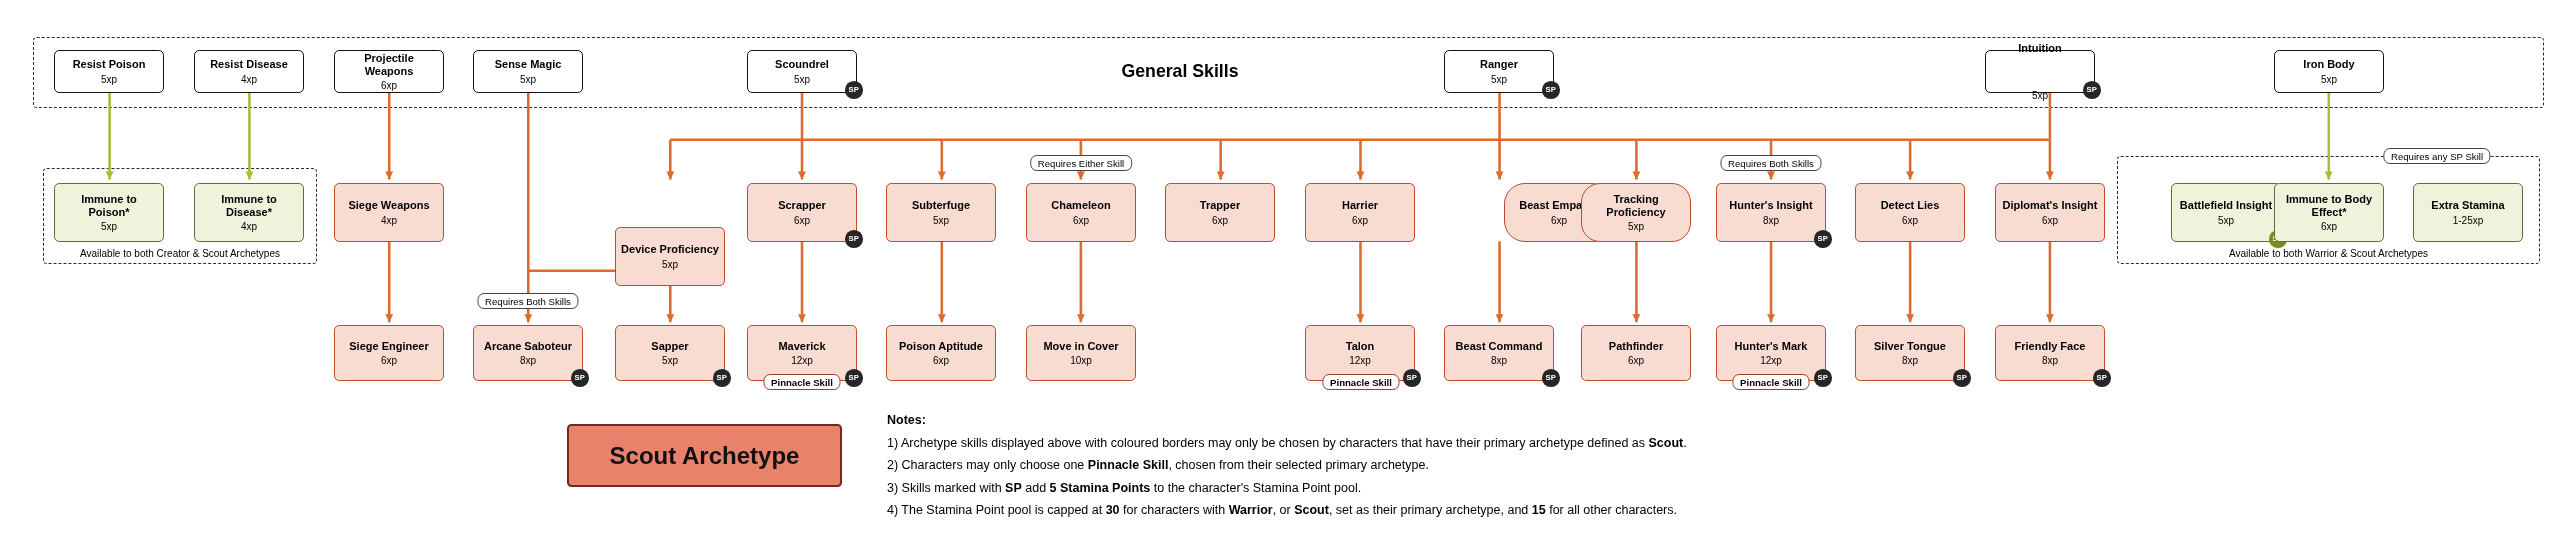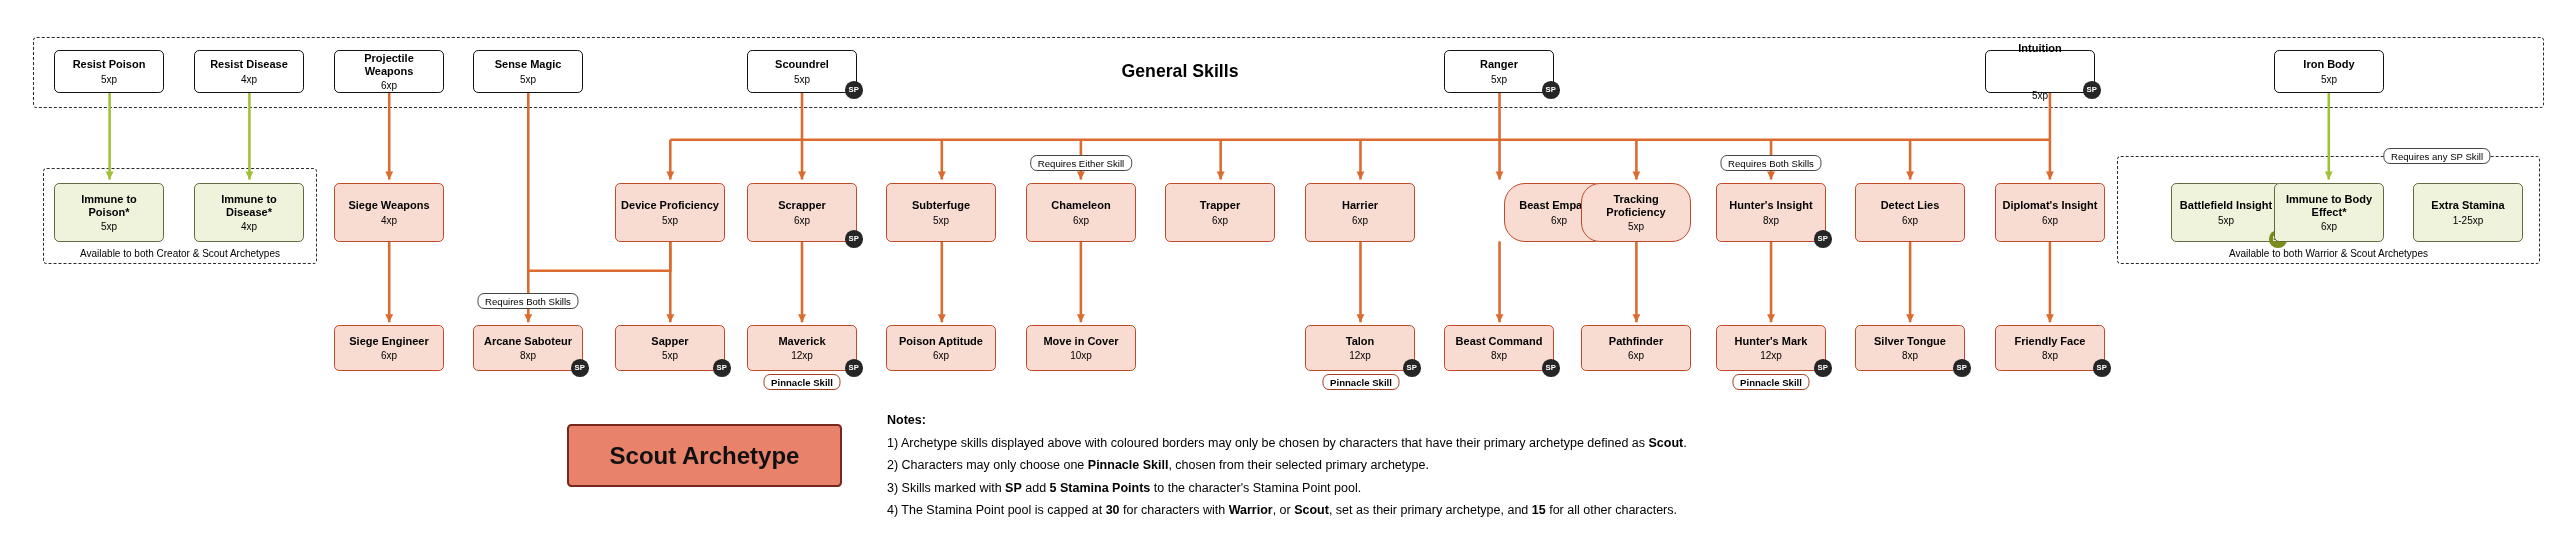--- a/index.html
+++ b/index.html
@@ -14,21 +14,21 @@
 
   .node {
     position:absolute; box-sizing:border-box; width:110px;
     display:flex; flex-direction:column; align-items:center; justify-content:center;
     text-align:center; border-radius:5.2px; padding:2.9px 4.4px;
   }
   .node .label { font-weight:700; font-size:11px; line-height:1.18; color:#000; }
   .node .xp { font-size:10px; color:#000; margin-top:2.2px; }
   .row-top { top:50px; height:43px; }
   .row-mid { top:183px; height:59px; }
-  .row-bot { top:325px; height:46px; }
+  .row-bot { top:325px; height:56px; }
   .general { background:#ffffff; border:1.8px solid #111111; }
   .scout   { background:#F8DCD2; border:1.8px solid #BF4A2A; }
   .shared  { background:#EFF3DC; border:1.5px solid #5E6B3F; }
 
   .sp-badge {
     position:absolute; right:-6.6px; bottom:-6.6px; width:17.7px; height:17.7px; border-radius:50%;
     background:#262626; color:#ffffff; font-size:7.7px; font-weight:700;
     display:flex; align-items:center; justify-content:center; letter-spacing:0.2px;
   }
   .sp-badge.green { background:#7A8C1E; }
@@ -153,21 +153,21 @@
     <span class="xp">5xp</span>
   </div>
   <div class="node shared row-mid" style="left:194px;">
     <span class="label">Immune to Disease*</span>
     <span class="xp">4xp</span>
   </div>
   <div class="node scout row-mid" style="left:334px;">
     <span class="label">Siege Weapons</span>
     <span class="xp">4xp</span>
   </div>
-  <div class="node scout row-mid" style="left:615px;">
+  <div class="node scout row-mid" style="left:615px;margin-top:44px;">
     <span class="label">Device Proficiency</span>
     <span class="xp">5xp</span>
   </div>
   <div class="node scout row-mid" style="left:747px;">
     <span class="label">Scrapper</span>
     <span class="xp">6xp</span>
     <span class="sp-badge">SP</span>
   </div>
   <div class="node scout row-mid" style="left:886px;">
     <span class="label">Subterfuge</span>

